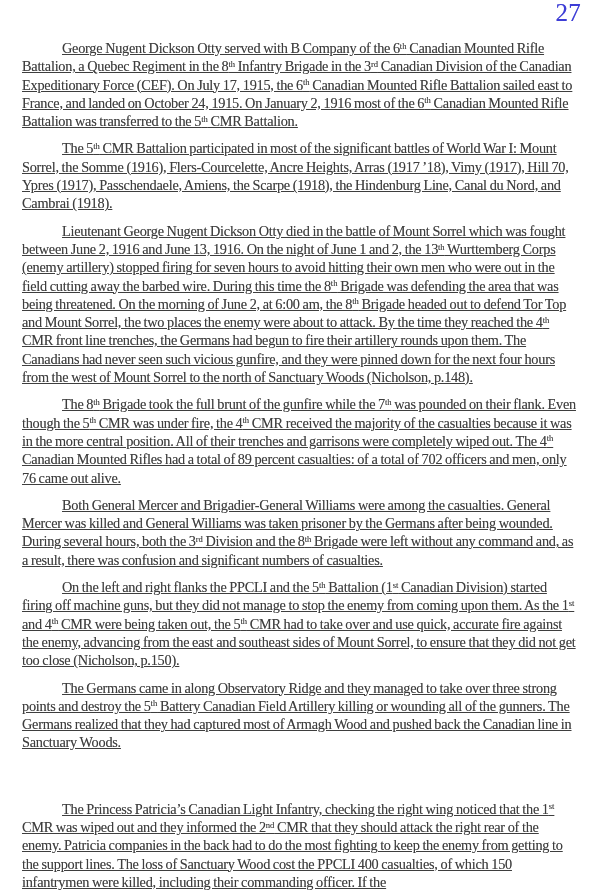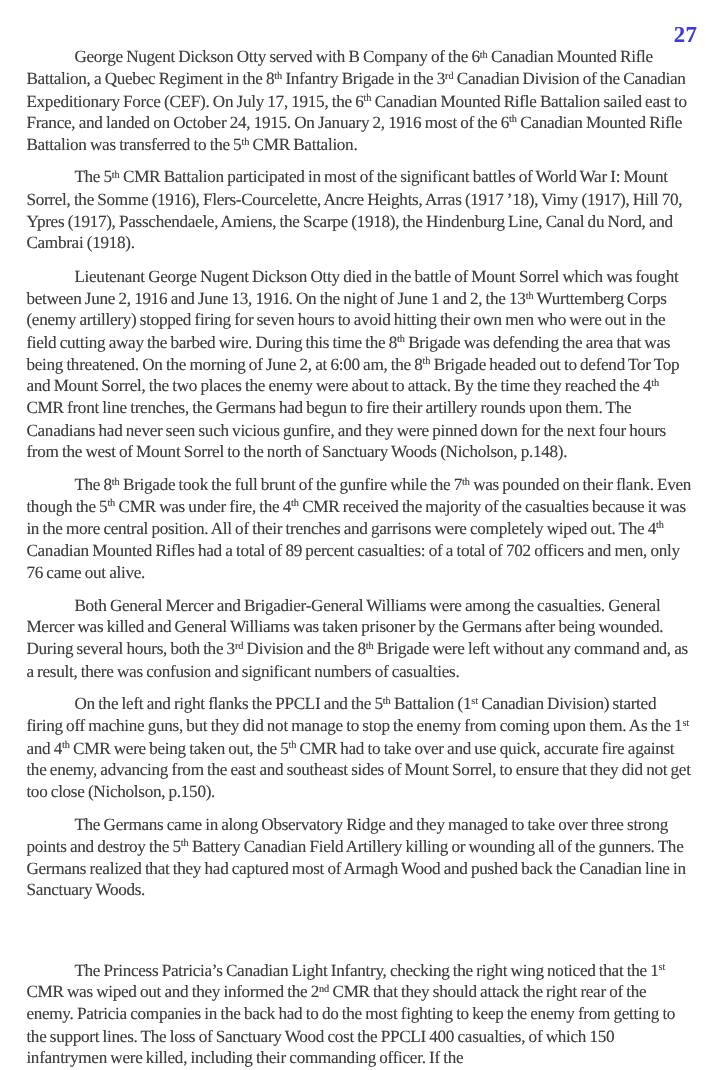--- a/index.html
+++ b/index.html
@@ -15,43 +15,43 @@
   .page {
     position: relative;
     width: 600px;
     height: 892px;
     background: #ffffff;
     overflow: hidden;
     font-family: "Liberation Serif", "DejaVu Serif", serif;
   }
   .page-number {
     position: absolute;
-    top: 20px;
+    top: 0;
     right: 19px;
-    font-size: 19px;
+    font-size: 25px;
     line-height: 1;
     letter-spacing: 0.3px;
     text-shadow: 0 0 0.4px rgba(80,80,210,0.5);
-    font-weight: bold;
   }
   .content {
     position: absolute;
     left: 22px;
     top: 39px;
     width: 556px;
     font-size: 14.3px;
     line-height: 18.3px;
     letter-spacing: -0.25px;
     word-spacing: -0.5px;
     text-align: left;
     text-shadow: 0 0 0.45px rgba(90,90,90,0.55);
   }
   .content p {
     margin: 0 0 9px 0;
     text-indent: 40px;
+    text-decoration: underline;
   }
   .content p:last-child {
     margin-bottom: 0;
     margin-top: 48px;
   }
   .content sup {
     font-size: 0.6em;
     line-height: 0;
     vertical-align: baseline;
     position: relative;

